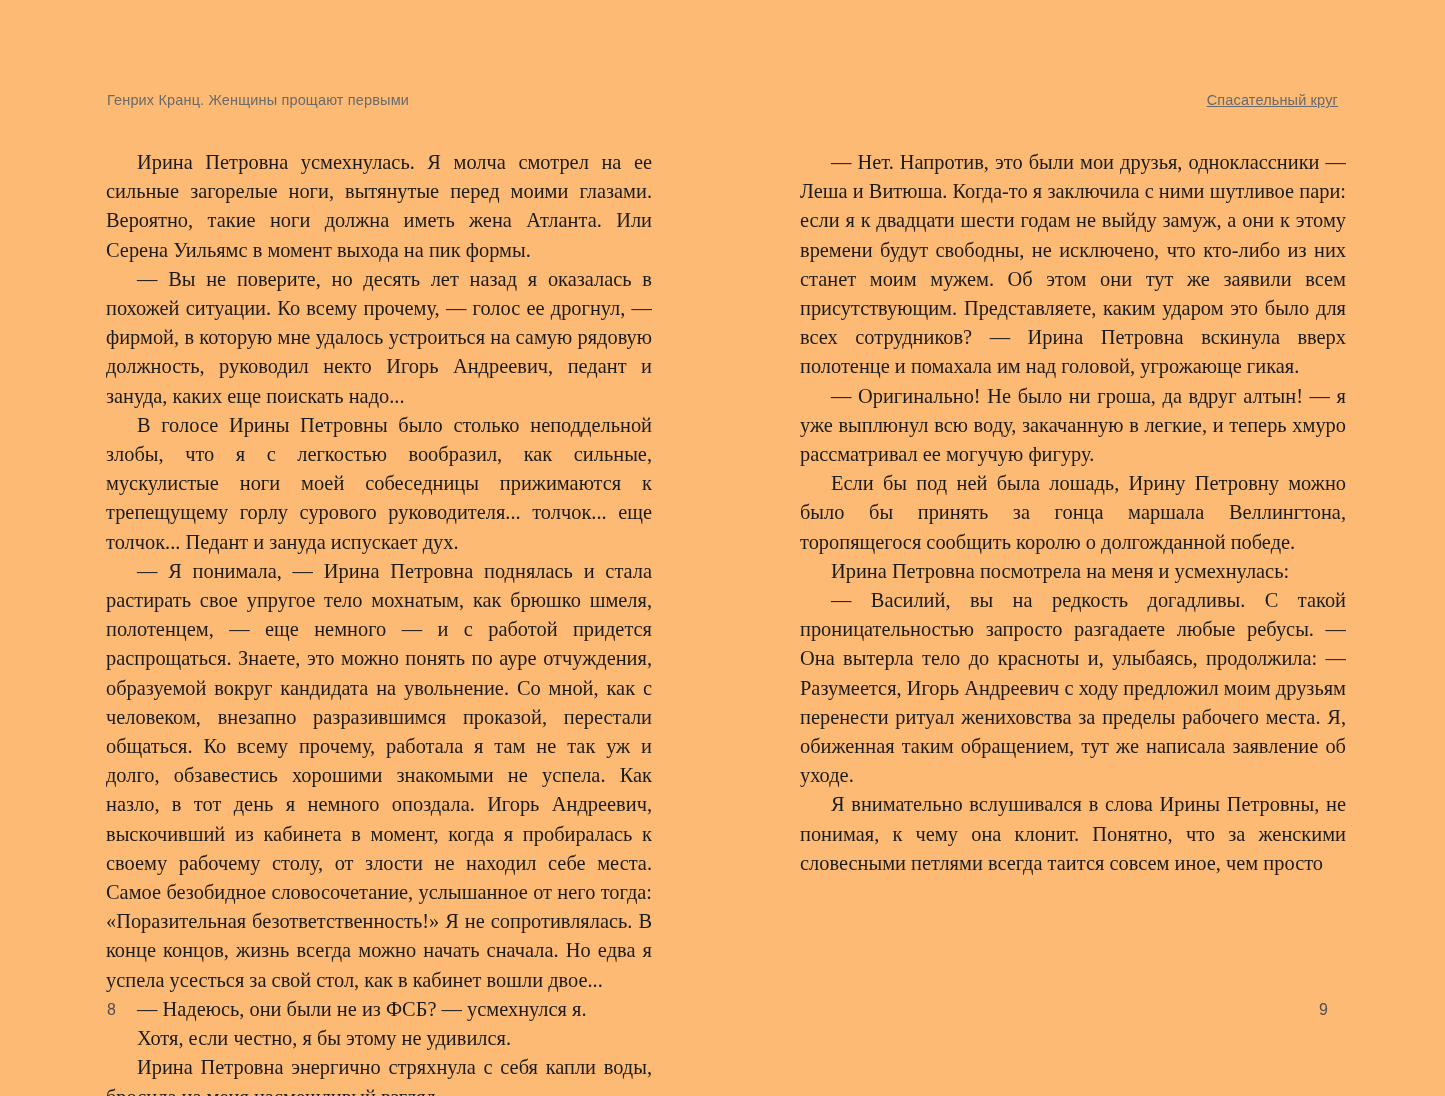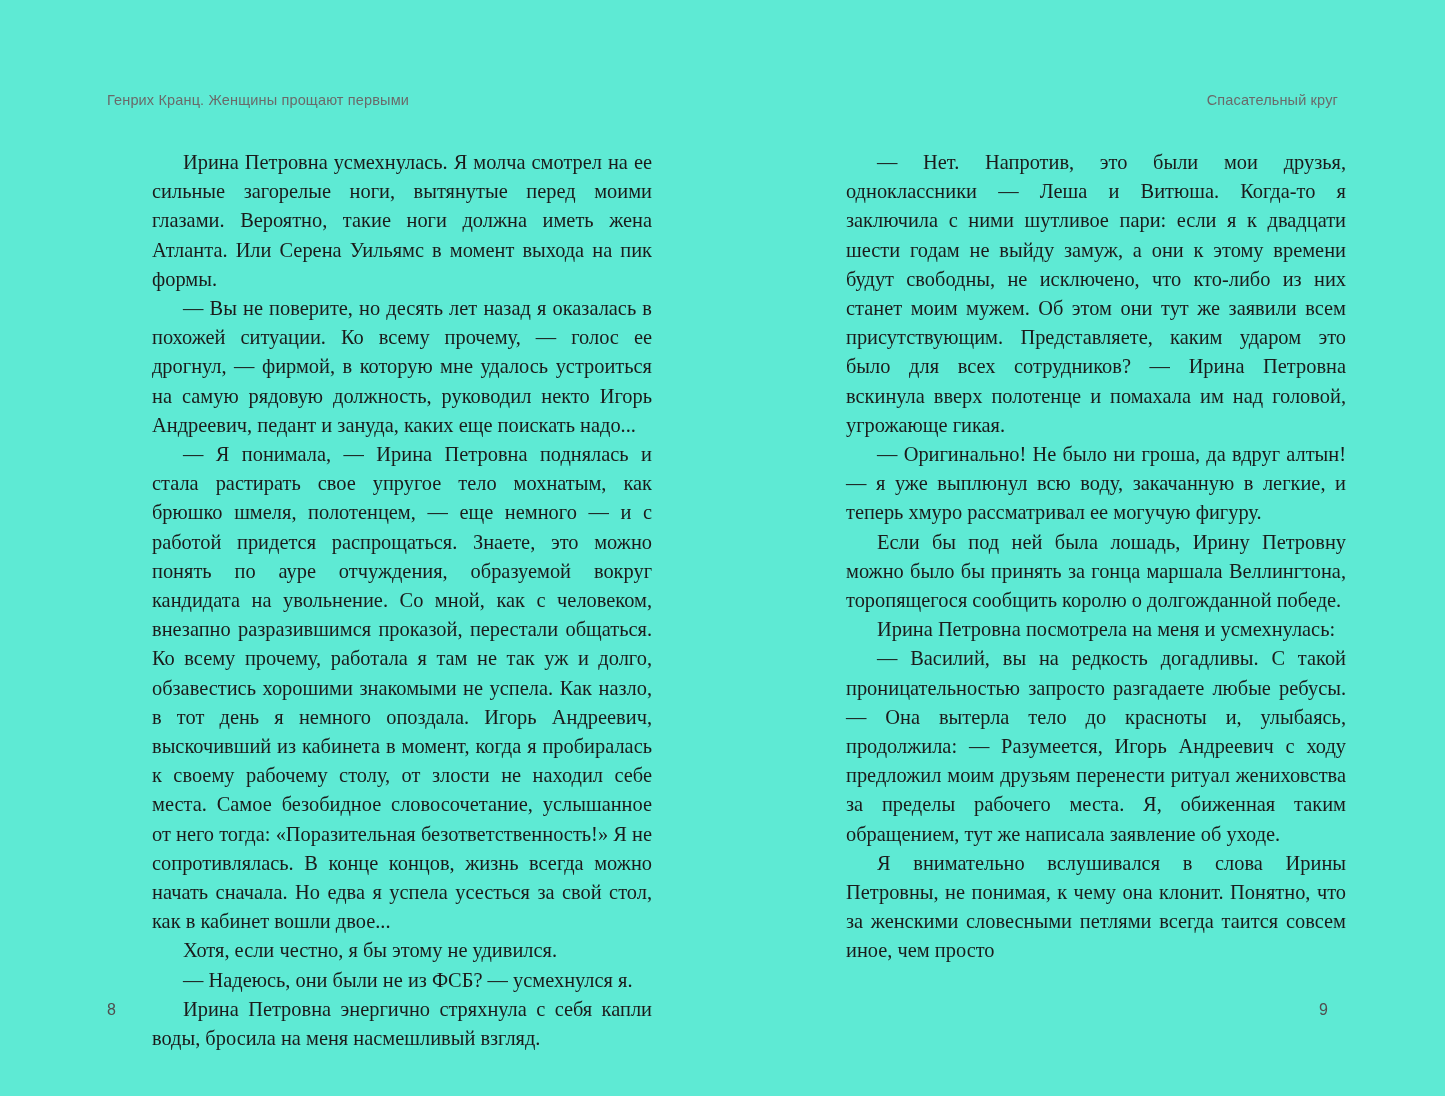--- a/index.html
+++ b/index.html
@@ -14,36 +14,36 @@
     position: relative;
     overflow: hidden;
     font-family: "Liberation Serif", "DejaVu Serif", serif;
     color: #1b1b1b;
     -webkit-font-smoothing: antialiased;
   }
 
   .spread {
     position: absolute;
     inset: 0;
-    background: #5eead4;
+    background: #fdba74;
   }
 
   
   .running-head {
     position: absolute;
     top: 90px;
     font-family: "Liberation Sans", "DejaVu Sans", sans-serif;
     font-size: 14.5px;
     line-height: 20px;
     color: #6a6a6a;
     letter-spacing: 0.15px;
     white-space: nowrap;
   }
   .running-head.verso { left: 107px; text-align: left; }
-  .running-head.recto { right: 107px; text-align: right; }
+  .running-head.recto { right: 107px; text-align: right; text-decoration: underline; }
 
   
   .column {
     position: absolute;
     top: 148px;
     width: 546px;
     font-size: 20.4px;
     line-height: 29.2px;
     text-align: justify;
     text-justify: inter-word;
@@ -52,21 +52,21 @@
   }
   .column.verso { left: 106px; }
   .column.recto { left: 800px; }
 
   .column p {
     margin: 0;
     text-indent: 31px;
   }
 
   
-  .column p { text-align-last: left; margin-left: 46px; }
+  .column p { text-align-last: left; }
 
   
   .folio {
     position: absolute;
     top: 1000px;
     font-family: "Liberation Sans", "DejaVu Sans", sans-serif;
     font-size: 16px;
     line-height: 20px;
     color: #4f4f4f;
   }
@@ -76,23 +76,24 @@
 </head>
 <body>
 
 <div class="spread">
 
   <div class="running-head verso">Генрих Кранц. Женщины прощают первыми</div>
 
   <div class="column verso">
     <p>Ирина Петровна усмехнулась. Я молча смотрел на ее сильные загорелые ноги, вытянутые перед моими глазами. Вероятно, такие ноги должна иметь жена Атланта. Или Серена Уильямс в момент выхода на пик формы.</p>
     <p>— Вы не поверите, но десять лет назад я оказалась в похожей ситуации. Ко всему прочему, — голос ее дрогнул, — фирмой, в которую мне удалось устроиться на самую рядовую должность, руководил некто Игорь Андреевич, педант и зануда, каких еще поискать надо...</p>
+    <p>В голосе Ирины Петровны было столько неподдельной злобы, что я с легкостью вообразил, как сильные, мускулистые ноги моей собеседницы прижимаются к трепещущему горлу сурового руководителя... толчок... еще толчок... Педант и зануда испускает дух.</p>
     <p>— Я понимала, — Ирина Петровна поднялась и стала растирать свое упругое тело мохнатым, как брюшко шмеля, полотенцем, — еще немного — и с работой придется распрощаться. Знаете, это можно понять по ауре отчуждения, образуемой вокруг кандидата на увольнение. Со мной, как с человеком, внезапно разразившимся проказой, перестали общаться. Ко всему прочему, работала я там не так уж и долго, обзавестись хорошими знакомыми не успела. Как назло, в тот день я немного опоздала. Игорь Андреевич, выскочивший из кабинета в момент, когда я пробиралась к своему рабочему столу, от злости не находил себе места. Самое безобидное словосочетание, услышанное от него тогда: «Поразительная безответственность!» Я не сопротивлялась. В конце концов, жизнь всегда можно начать сначала. Но едва я успела усесться за свой стол, как в кабинет вошли двое...</p>
+    <p>— Надеюсь, они были не из ФСБ? — усмехнулся я.</p>
     <p>Хотя, если честно, я бы этому не удивился.</p>
-    <p>— Надеюсь, они были не из ФСБ? — усмехнулся я.</p>
     <p>Ирина Петровна энергично стряхнула с себя капли воды, бросила на меня насмешливый взгляд.</p>
   </div>
 
   <div class="folio verso">8</div>
 
   <div class="running-head recto">Спасательный круг</div>
 
   <div class="column recto">
     <p>— Нет. Напротив, это были мои друзья, одноклассники — Леша и Витюша. Когда-то я заключила с ними шутливое пари: если я к двадцати шести годам не выйду замуж, а они к этому времени будут свободны, не исключено, что кто-либо из них станет моим мужем. Об этом они тут же заявили всем присутствующим. Представляете, каким ударом это было для всех сотрудников? — Ирина Петровна вскинула вверх полотенце и помахала им над головой, угрожающе гикая.</p>
     <p>— Оригинально! Не было ни гроша, да вдруг алтын! — я уже выплюнул всю воду, закачанную в легкие, и теперь хмуро рассматривал ее могучую фигуру.</p>

